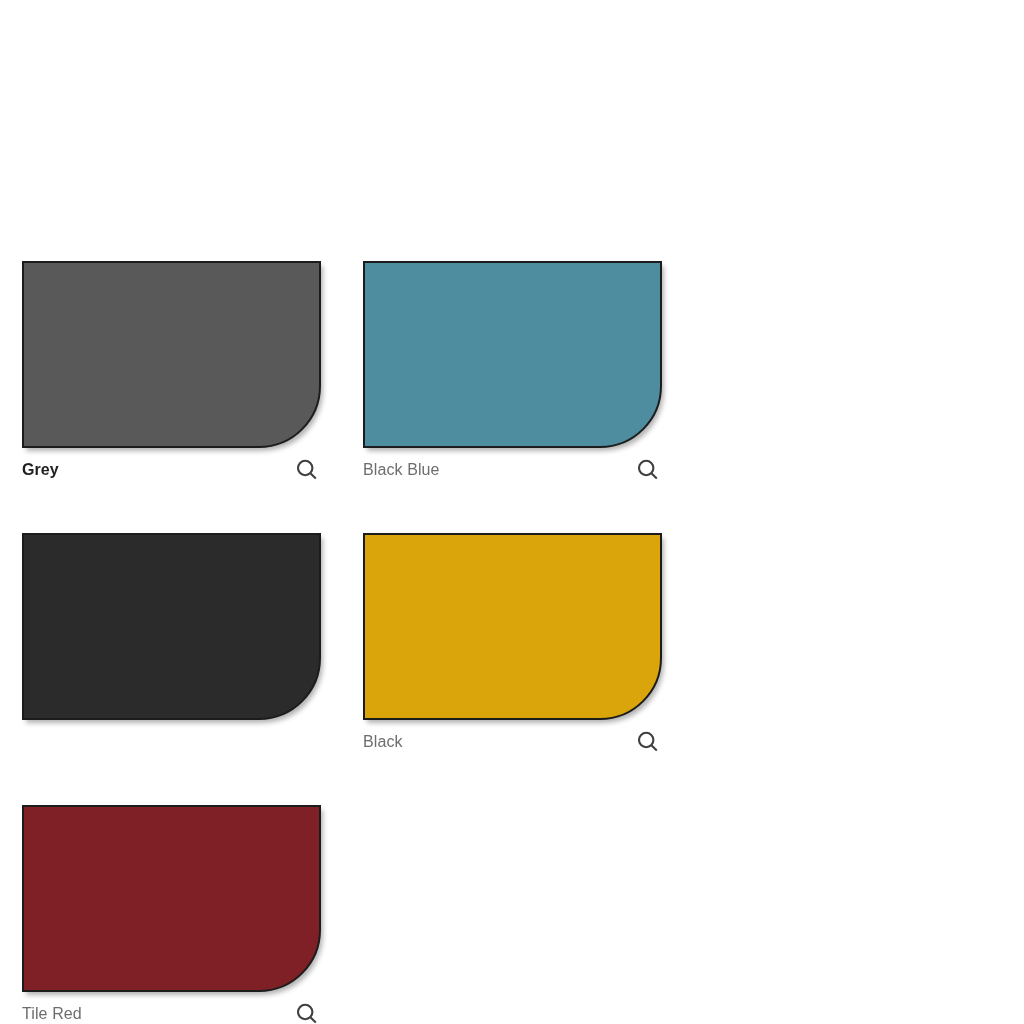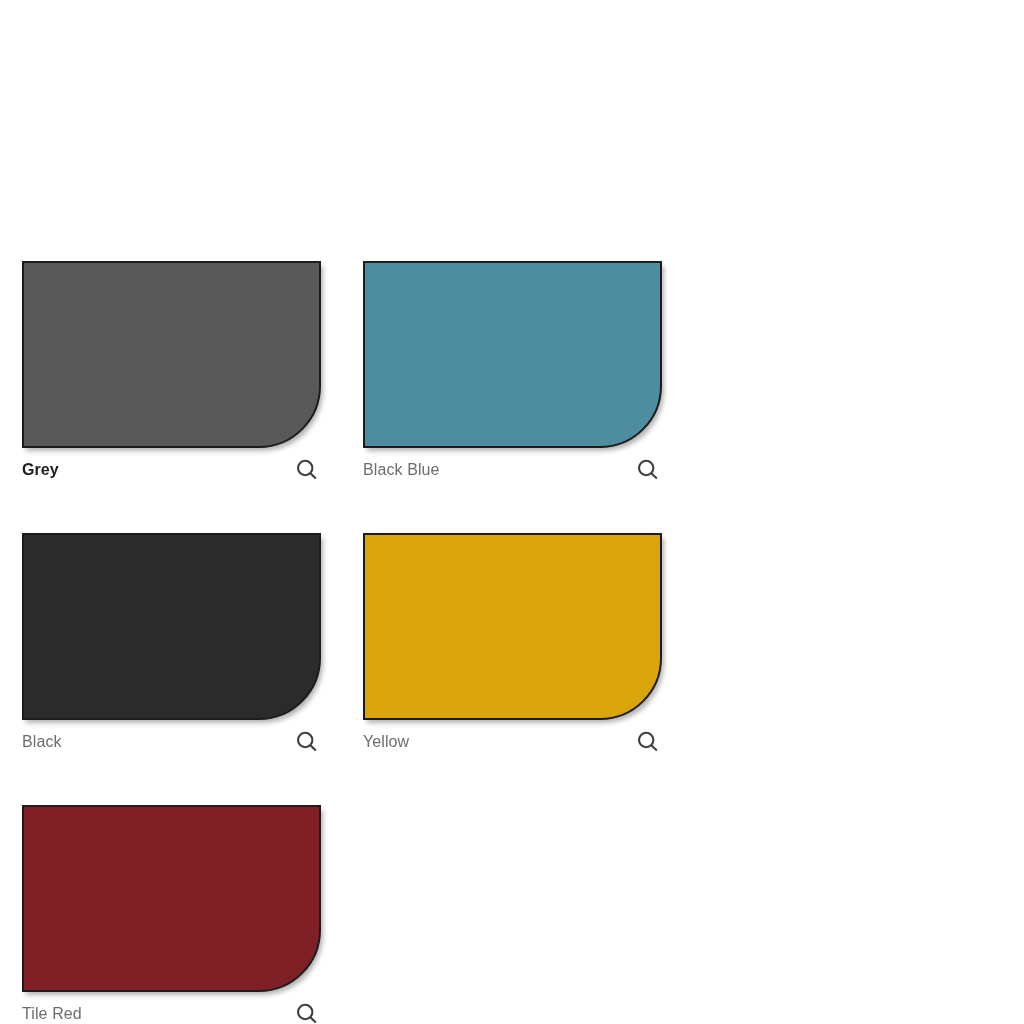--- a/index.html
+++ b/index.html
@@ -128,36 +128,27 @@
                 <circle cx="11.2" cy="11.0" r="7.2" fill="none" stroke="#3f3f3f" stroke-width="2.1"></circle>
                 <line x1="16.6" y1="16.4" x2="21.8" y2="21.6" stroke="#3f3f3f" stroke-width="2.1" stroke-linecap="butt"></line>
               </svg>
             </span>
           </div>
         </div>
       </div>
       <div class="swatch-cell">
         <div class="swatch-chip-wrap">
           <div class="swatch-chip" style="background: rgb(43, 43, 43); border-color: rgb(28, 28, 28);"></div>
-          <div class="swatch-meta">
-            <span class="swatch-label">Black</span>
-            <span class="zoom-icon">
-              <svg viewBox="0 0 26 26">
-                <circle cx="11.2" cy="11.0" r="7.2" fill="none" stroke="#3f3f3f" stroke-width="2.1"></circle>
-                <line x1="16.6" y1="16.4" x2="21.8" y2="21.6" stroke="#3f3f3f" stroke-width="2.1" stroke-linecap="butt"></line>
-              </svg>
-            </span>
-          </div>
         </div>
       </div>
       <div class="swatch-cell">
         <div class="swatch-chip-wrap">
           <div class="swatch-chip" style="background: rgb(217, 165, 11); border-color: rgb(28, 28, 28);"></div>
           <div class="swatch-meta">
-            <span class="swatch-label">Yellow</span>
+            <span class="swatch-label">Black</span>
             <span class="zoom-icon">
               <svg viewBox="0 0 26 26">
                 <circle cx="11.2" cy="11.0" r="7.2" fill="none" stroke="#3f3f3f" stroke-width="2.1"></circle>
                 <line x1="16.6" y1="16.4" x2="21.8" y2="21.6" stroke="#3f3f3f" stroke-width="2.1" stroke-linecap="butt"></line>
               </svg>
             </span>
           </div>
         </div>
       </div>
       <div class="swatch-cell">

